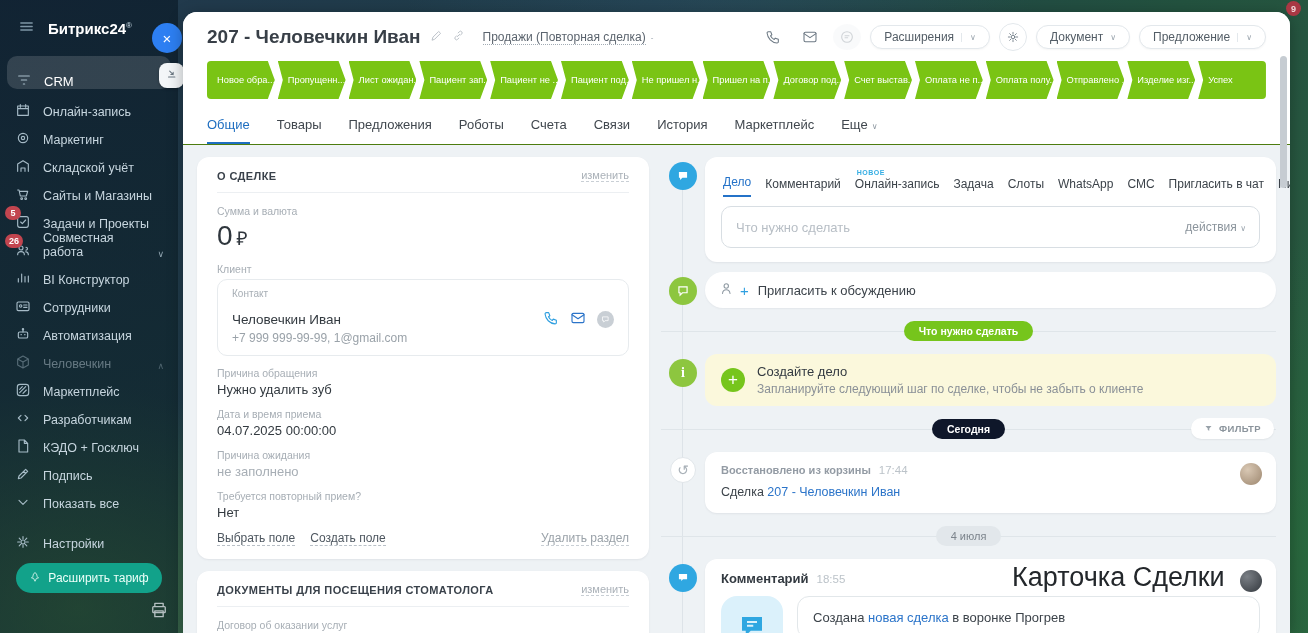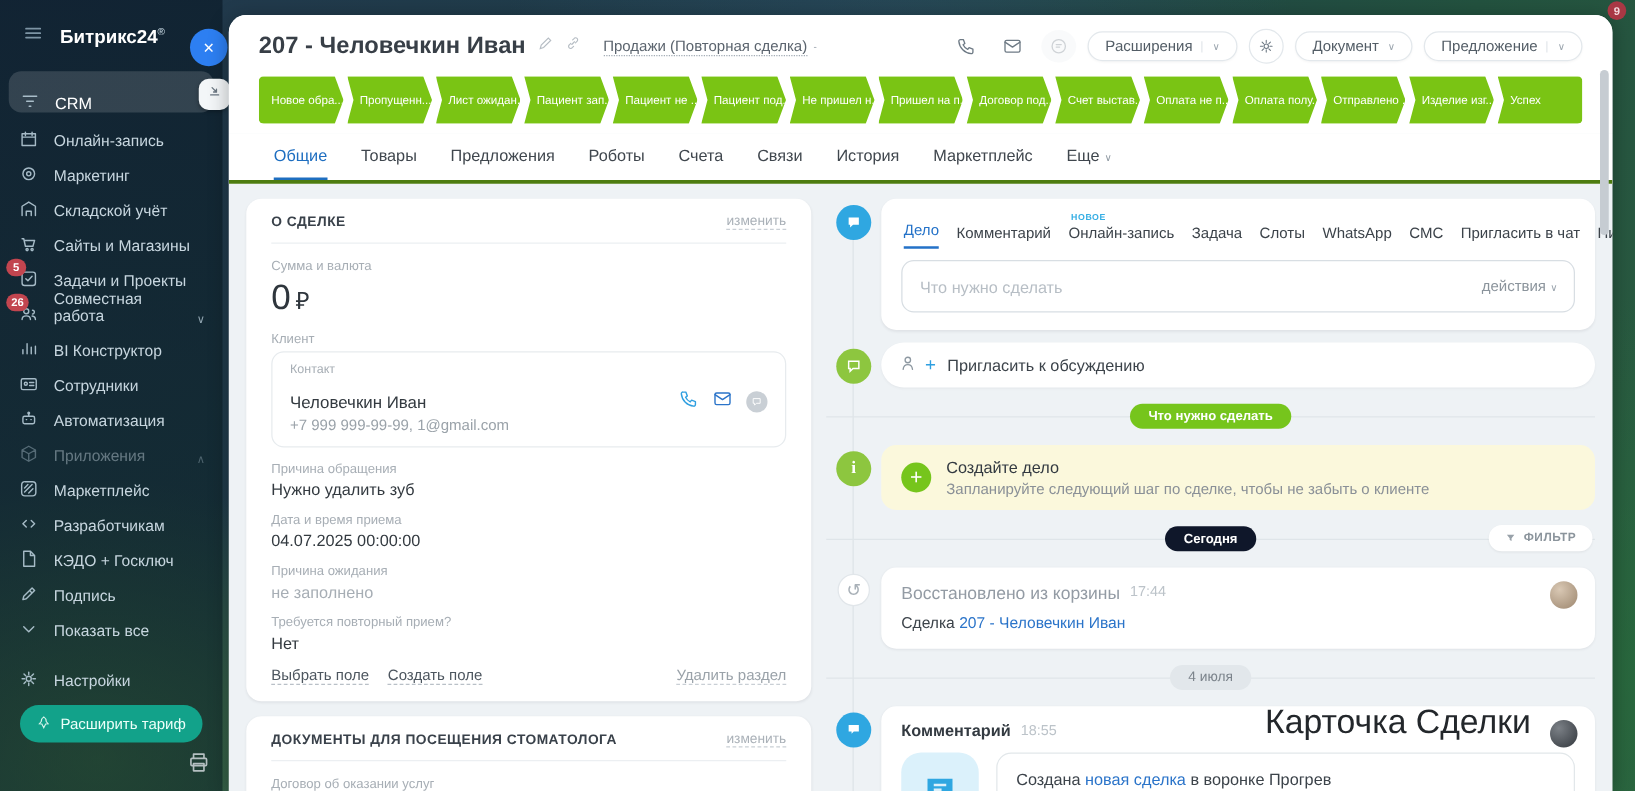--- a/index.html
+++ b/index.html
@@ -55,21 +55,21 @@
 .gear-btn{width:28px;height:28px;border-radius:50%;border:1px solid #e3e8ec;background:#fff;display:flex;align-items:center;justify-content:center;cursor:pointer}
 .gear-btn svg{width:14px;height:14px;stroke:#6e7a85;stroke-width:1.5;fill:none;stroke-linecap:round}
 
 .stages{background:#fff;padding:5px 24px 8px;display:flex;gap:3px}
 .stage{flex:1;height:38px;background:#7ac414;color:#fff;font-size:9.3px;display:flex;align-items:center;padding:0 4px 0 10px;
  white-space:nowrap;overflow:hidden;cursor:pointer;
  clip-path:polygon(0 0,calc(100% - 7px) 0,100% 50%,calc(100% - 7px) 100%,0 100%,5px 50%)}
 .stage:first-child{clip-path:polygon(0 0,calc(100% - 7px) 0,100% 50%,calc(100% - 7px) 100%,0 100%);border-radius:4px 0 0 4px}
 .stage:last-child{clip-path:polygon(0 0,100% 0,100% 100%,0 100%,5px 50%);border-radius:0 4px 4px 0}
 
-.tabs{background:#fff;padding:10px 36px 0;display:flex;gap:27px;border-bottom:3px solid #4d7c0f}
+.tabs{background:#fff;padding:10px 24px 0;display:flex;gap:27px;border-bottom:1px solid #4d7c0f}
 .tab{font-size:13px;color:#40474e;padding-bottom:10px;cursor:pointer;white-space:nowrap}
 .tab.active{color:#1e6ec0;border-bottom:2px solid #1e6ec0}
 .tab .caret{font-size:8px;color:#8f99a2;margin-left:4px}
 
 .cbody{display:flex;gap:12px;padding:12px 14px 0;height:508px}
 .leftcol{width:452px;flex:none;display:flex;flex-direction:column;gap:12px}
 .panel{background:#fff;border-radius:12px;padding:12px 20px 13px;box-shadow:0 1px 2px rgba(60,70,80,.08)}
 .panel-head{display:flex;justify-content:space-between;align-items:center;padding-bottom:10px;border-bottom:1px solid #eceff2;margin-bottom:12px}
 .panel-title{font-size:11px;font-weight:700;color:#39414a;letter-spacing:.4px}
 .edit-link{font-size:11px;color:#aab1b8;border-bottom:1px dashed #c9cfd5;cursor:pointer}
@@ -127,21 +127,21 @@
 .fp-gray{background:#e2e7eb;color:#7b838b;font-weight:400;font-size:11px}
 .filter-btn{position:absolute;right:2px;top:2px;background:#fff;border-radius:14px;padding:5px 13px;font-size:9.5px;font-weight:700;
  color:#8b949c;display:flex;gap:6px;align-items:center;box-shadow:0 1px 2px rgba(0,0,0,.06);cursor:pointer;z-index:1;letter-spacing:.4px}
 .filter-btn svg{width:9px;height:9px;fill:#98a1a9}
 .hint-card{background:#fbf8dc;border-radius:12px;padding:10px 16px;display:flex;gap:12px;align-items:center}
 .hint-plus{width:24px;height:24px;border-radius:50%;background:#76c51c;color:#fff;font-size:17px;display:flex;align-items:center;justify-content:center;flex:none;cursor:pointer}
 .hint-title{font-size:13px;color:#333a41;cursor:pointer}
 .hint-sub{font-size:12px;color:#8a9097;margin-top:3px}
 .ecard{background:#fff;border-radius:12px;padding:12px 16px 14px;box-shadow:0 1px 2px rgba(60,70,80,.08);position:relative}
 .ehead{display:flex;align-items:center;gap:8px}
-.etitle-gray{font-size:14px;color:#939ba4;font-weight:400}
+.etitle-gray{font-size:11px;color:#939ba4;font-weight:700}
 .etitle-dark{font-size:13px;color:#333a41;font-weight:700}
 .etime{font-size:11.5px;color:#bcc3c9}
 .eavatar{position:absolute;right:14px;top:11px;width:22px;height:22px;border-radius:50%;cursor:pointer}
 .av-tan{background:radial-gradient(circle at 35% 30%,#d9c8b4,#9c866e)}
 .av-dark{background:radial-gradient(circle at 32% 30%,#7b8086,#32373d)}
 .ebody{margin-top:9px;font-size:12.5px;color:#3c434a}
 .link{color:#2b74c9;cursor:pointer}
 .crow{display:flex;gap:14px;margin-top:10px;align-items:flex-start}
 .cicon{width:62px;height:62px;border-radius:16px;background:#dbf1fb;flex:none;display:flex;align-items:center;justify-content:center}
 .cicon svg{width:30px;height:30px;fill:#2fa7e1}
@@ -256,21 +256,21 @@
           </svg>
         </span>
       <span>Автоматизация</span>
     </div>
     <div class="sb-item muted">
       <span class="sb-ic">
           <svg viewBox="0 0 24 24">
             <path d="M12 3l8 4.5v9L12 21l-8-4.5v-9zM12 12l8-4.5M12 12L4 7.5M12 12v9"></path>
           </svg>
         </span>
-      <span>Приложения</span>
+      <span>Человечкин</span>
       <span class="sb-chev">∧</span>
     </div>
     <div class="sb-item">
       <span class="sb-ic">
           <svg viewBox="0 0 24 24">
             <rect x="3.5" y="3.5" width="17" height="17" rx="4"></rect>
             <path d="M7 16l9-9M7 11l4-4M12 17l5-5"></path>
           </svg>
         </span>
       <span>Маркетплейс</span>

